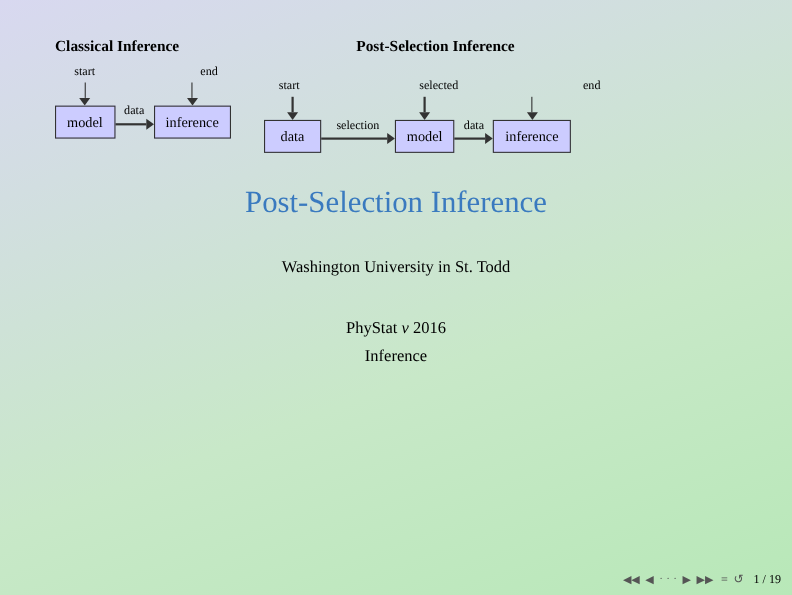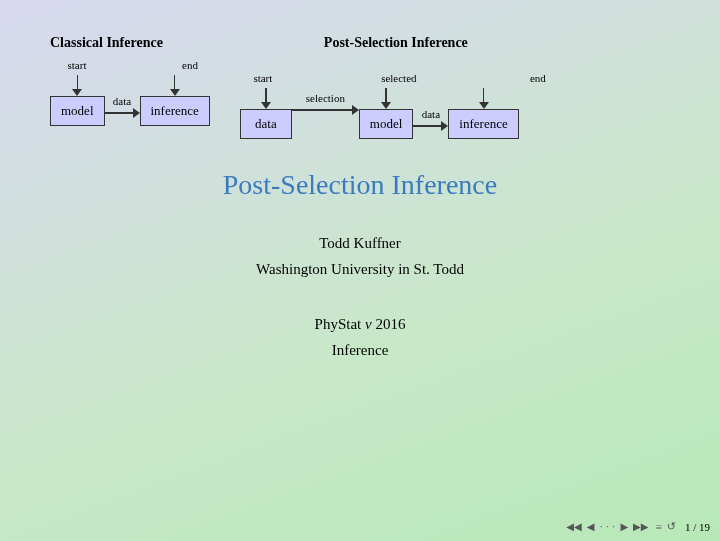--- a/index.html
+++ b/index.html
@@ -145,21 +145,21 @@
           <div style="display:flex; flex-direction:column; align-items:center;">
             <div style="width:1.5px; height:14px; background:#333;"></div>
             <div style="width:0; height:0; border-left:5px solid transparent; border-right:5px solid transparent; border-top:7px solid #333;"></div>
           </div>
           <div class="box">
             <span>data</span>
           </div>
         </div>
 
         <div style="display:flex; flex-direction:column; align-items:center; justify-content:flex-end;">
-          <div style="margin-top:4px; display:flex; flex-direction:column; align-items:center;font-family:Liberation Serif, serif;">
+          <div style="margin-top:20px; display:flex; flex-direction:column; align-items:center;font-family:Liberation Serif, serif;">
             <span style="font-size:11px; color:#000; margin-bottom:1px;">selection</span>
             <div style="display:flex; align-items:center;">
               <div style="width:60px; height:1.5px; background:#333;"></div>
               <div style="width:0; height:0; border-top:5px solid transparent; border-bottom:5px solid transparent; border-left:7px solid #333;"></div>
             </div>
           </div>
         </div>
 
         <div style="display:flex; flex-direction:column; align-items:center;">
           <div style="display:flex; flex-direction:column; align-items:center;">
@@ -193,21 +193,20 @@
 
       </div>
     </div>
 
   </div>
 
   <div class="main-content">
     <div class="slide-title">Post-Selection Inference</div>
 
     <div class="author">
-      <div>Todd Kuffner</div>
       <div>Washington University in St. Todd</div>
     </div>
 
     <div class="conference">
       <div>
         <span style="font-size:15px; color:#000;">PhyStat <i>ν</i> 2016</span>
       </div>
       <div>Inference</div>
     </div>
   </div>

